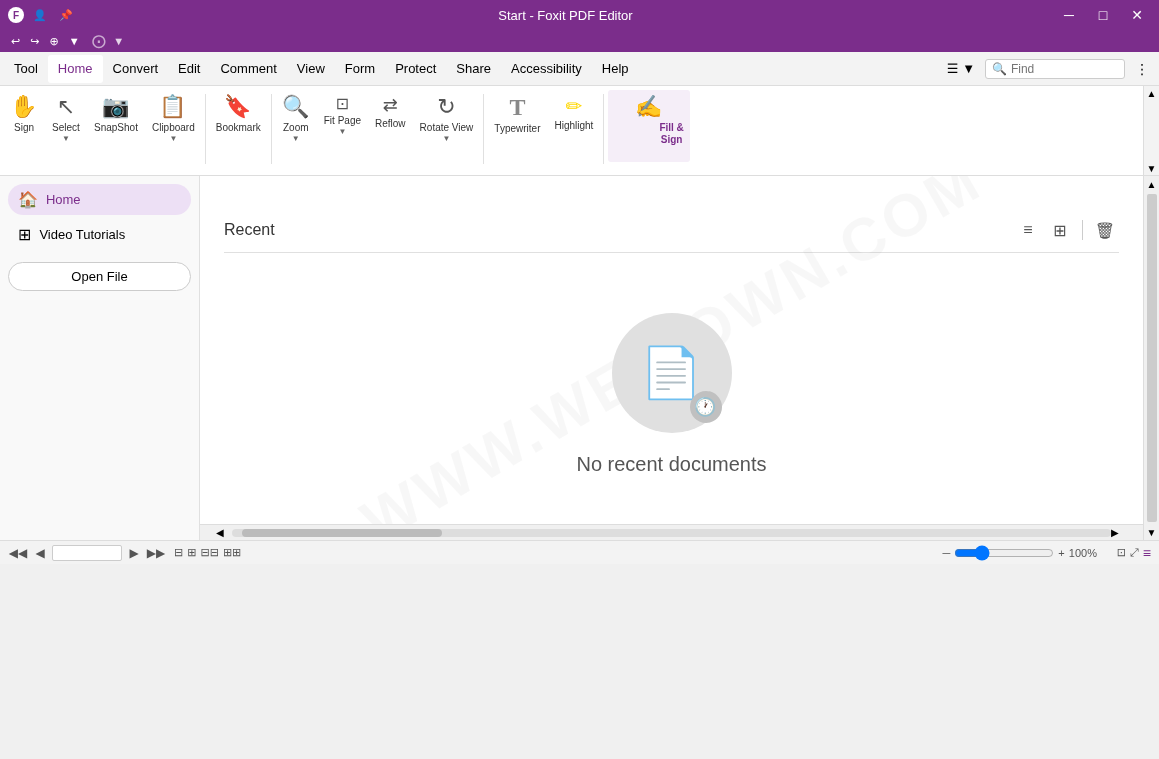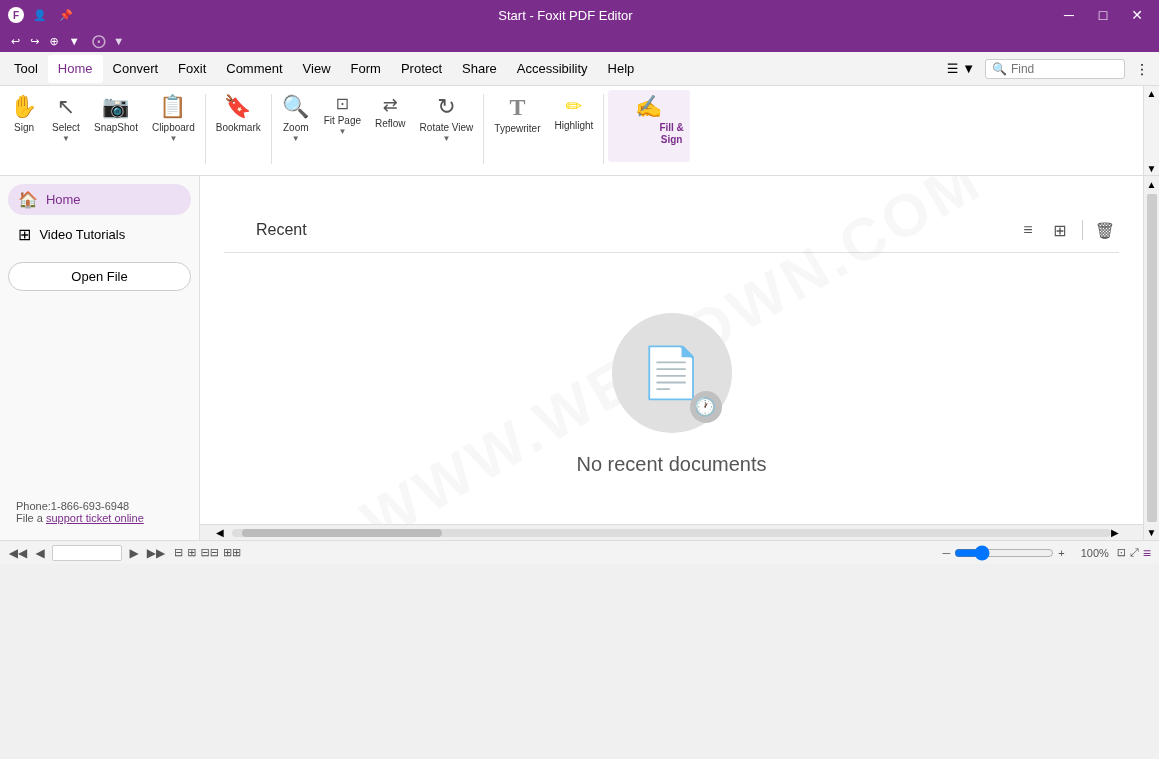--- a/index.html
+++ b/index.html
@@ -150,21 +150,21 @@
       font-weight: bold;
       transform: rotate(-30deg);
       color: #888;
       letter-spacing: 4px;
       white-space: nowrap;
       overflow: hidden;
     }
     .tool-wizard-title { font-size: 18px; font-weight: 400; color: #333; margin-bottom: 4px; }
     .tool-wizard-sub { font-size: 13px; color: #888; }
     .recent-section { margin-top: 20px; }
-    .recent-header { display: flex; align-items: center; justify-content: space-between; margin-bottom: 8px; margin-left: 32px; }
+    .recent-header { display: flex; align-items: center; justify-content: space-between; margin-bottom: 8px; }
     .recent-title { font-size: 16px; color: #333; }
     .recent-controls { display: flex; align-items: center; gap: 4px; }
     .view-btn { width: 28px; height: 28px; display: flex; align-items: center; justify-content: center; cursor: pointer; border-radius: 3px; font-size: 16px; color: #555; }
     .delete-btn { width: 28px; height: 28px; display: flex; align-items: center; justify-content: center; cursor: pointer; font-size: 16px; color: #555; }
     .recent-divider { border: none; border-top: 1px solid #e0e0e0; margin-bottom: 20px; }
     .empty-state { display: flex; flex-direction: column; align-items: center; justify-content: center; padding: 40px 0 20px; }
     .empty-icon-container {
       width: 120px; height: 120px;
       background: #e0e0e0;
       border-radius: 50%;
@@ -259,21 +259,21 @@
   <div class="qa-btn">⊕</div>
   <div class="qa-btn">▼</div>
   <div style="margin-left:4px;font-size:20px;color:rgba(255,255,255,0.6);">⊙</div>
   <div style="margin-left:2px;font-size:11px;color:rgba(255,255,255,0.8);">▼</div>
 </div>
 
 <div class="menu-bar">
   <div class="menu-item">Tool</div>
   <div class="menu-item active">Home</div>
   <div class="menu-item">Convert</div>
-  <div class="menu-item">Foxit</div>
+  <div class="menu-item">Edit</div>
   <div class="menu-item">Comment</div>
   <div class="menu-item">View</div>
   <div class="menu-item">Form</div>
   <div class="menu-item">Protect</div>
   <div class="menu-item">Share</div>
   <div class="menu-item">Accessibility</div>
   <div class="menu-item">Help</div>
   <div class="menu-right">
     <div style="cursor:pointer;font-size:13px;padding:2px 6px;">☰ ▼</div>
     <div class="search-box">
@@ -355,26 +355,20 @@
     <div class="sidebar-item active">
       <span class="s-icon">🏠</span>
       <span>Home</span>
     </div>
     <div class="sidebar-item">
       <span class="s-icon">⊞</span>
       <span>Video Tutorials</span>
     </div>
     <div class="open-file-btn">Open File</div>
 
-    <div class="sidebar-footer">
-      <div>Phone:1-866-693-6948</div>
-      <div>
-        <span>File a </span><a>support ticket online</a>
-      </div>
-    </div>
   </div>
 
   <div class="content-main">
     <div class="main-content">
 
       <div class="watermark">
         WWW.WEIDOWN.COM &nbsp; WWW.WEIDOWN.COM &nbsp; WWW.WEIDOWN.COM
       </div>
 
 
@@ -427,18 +421,18 @@
 
   <div style="cursor:pointer;margin-left:4px;">⊟</div>
   <div style="cursor:pointer;">⊞</div>
   <div style="cursor:pointer;">⊟⊟</div>
   <div style="cursor:pointer;">⊞⊞</div>
 
   <div class="status-right">
     <span style="cursor:pointer;">─</span>
     <input type="range" class="zoom-slider" min="10" max="400" value="100" style="">
     <span style="cursor:pointer;">+</span>
-    <span style="width:40px;text-align:right;">100%</span>
+    <span style="width:40px;text-align:left;">100%</span>
     <div style="cursor:pointer;margin-left:4px;">⊡</div>
     <div style="cursor:pointer;">⤢</div>
     <div style="cursor:pointer;color:#7b2d8b;font-size:14px;">≡</div>
   </div>
 </div>
 
 </body></html>

